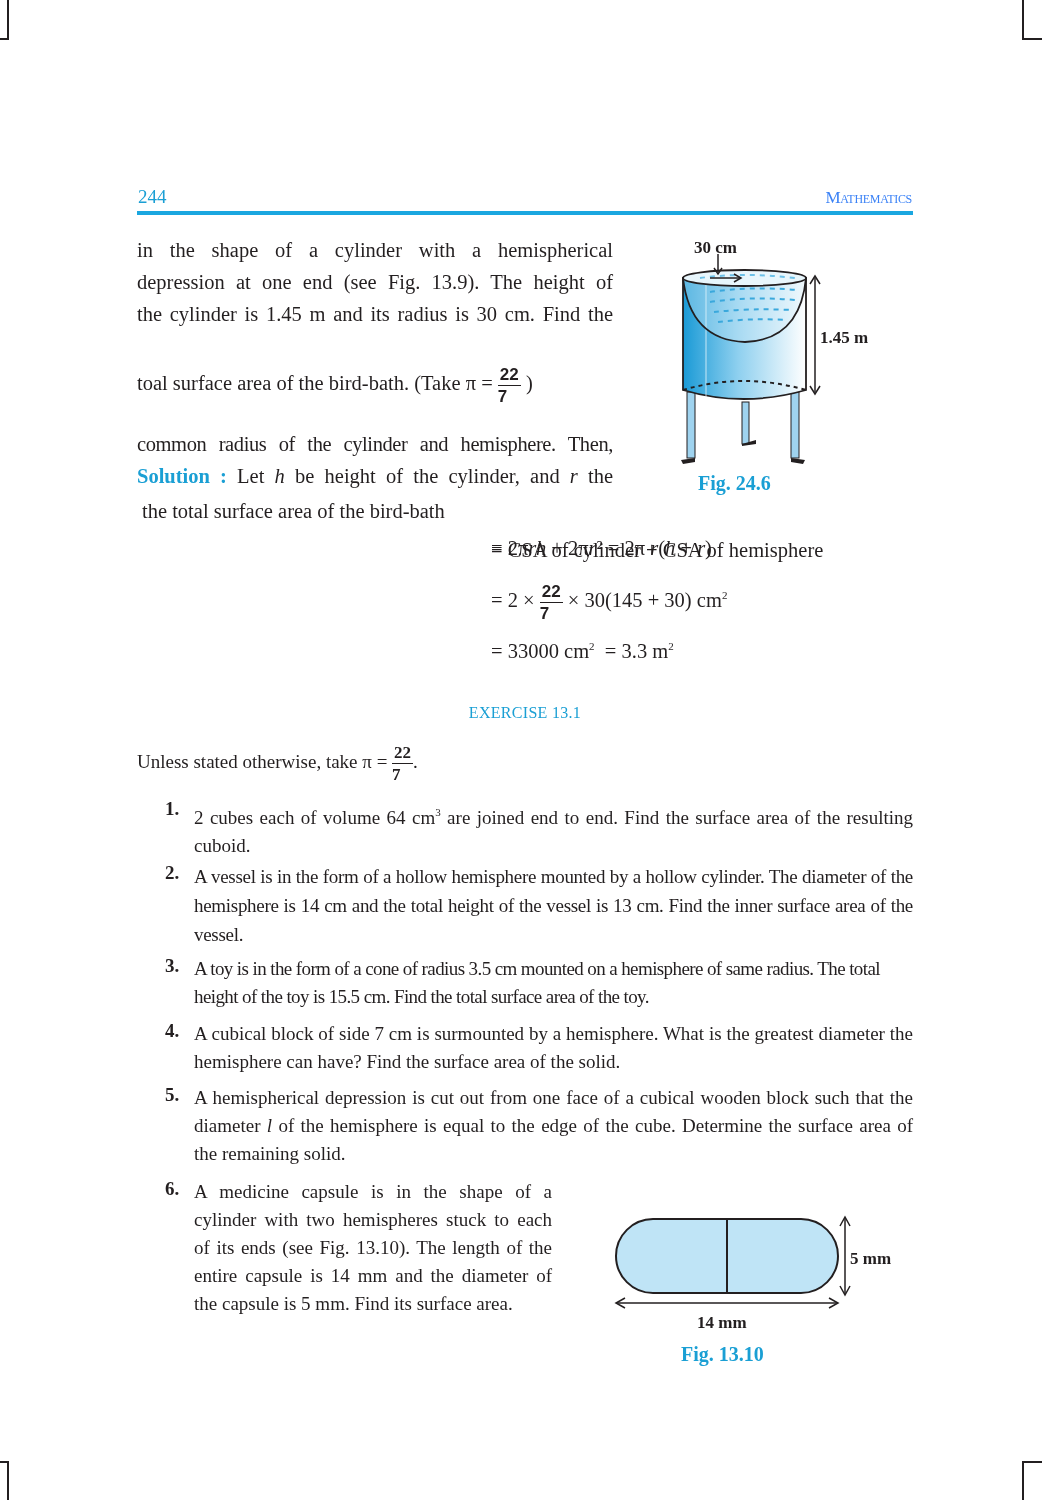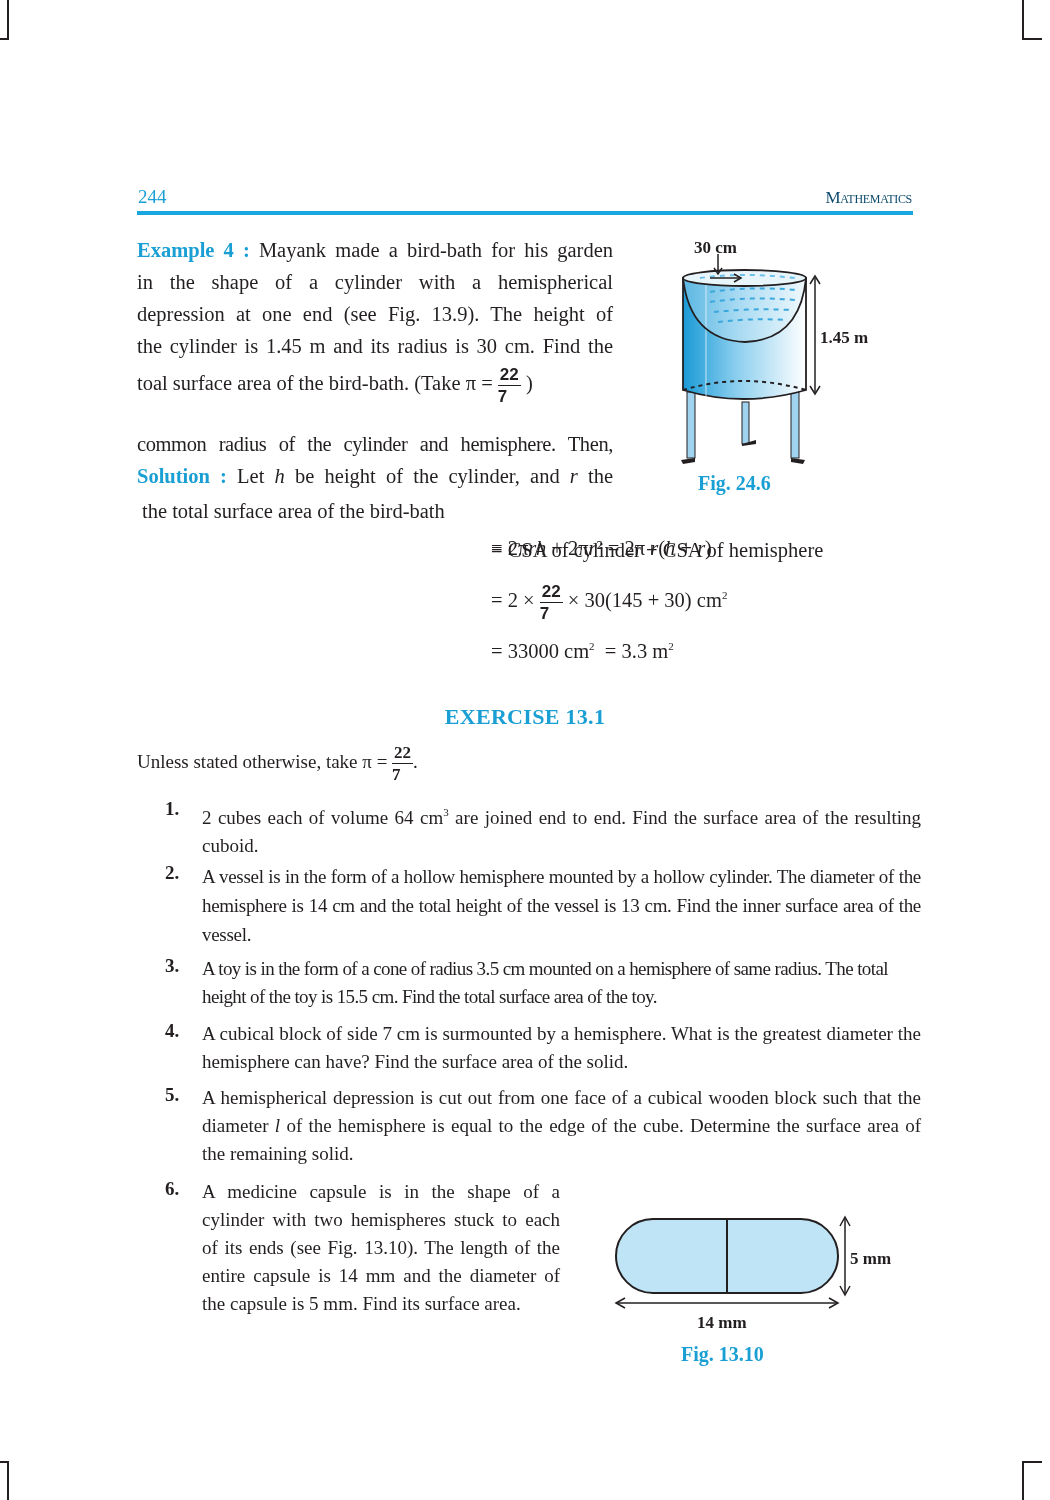--- a/index.html
+++ b/index.html
@@ -1,34 +1,34 @@
 <!DOCTYPE html>
 <html><head>
 <meta charset="utf-8">
 <style>
   html, body { margin: 0; padding: 0; background: #ffffff; }
   body { width: 1050px; height: 1500px; position: relative; overflow: hidden;
          font-family: "Liberation Serif", "DejaVu Serif", serif; color: #231f20; }
   .crop { position: absolute; background: #231f20; }
   .abs { position: absolute; }
   .header-num { left: 138px; top: 186px; font-size: 19px; color: #1a9fd4; }
-  .header-title { right: 138px; top: 188px; font-size: 17px; color: #0c4a6e; font-variant: small-caps; letter-spacing: -0.3px; }
+  .header-title { right: 138px; top: 188px; font-size: 17px; color: #3b82f6; font-variant: small-caps; letter-spacing: -0.3px; }
   .rule { left: 137px; top: 211px; width: 776px; height: 4px; background: #1aa7e0; }
   .para { font-size: 20.5px; line-height: 32px; }
   .accent { color: #1a9fd4; font-weight: bold; }
   .jline { display: block; text-align: justify; text-align-last: justify; white-space: nowrap; }
   .frac { display: inline-block; vertical-align: middle; text-align: left; line-height: 1; font-family: "Liberation Sans", sans-serif; font-size: 17px; font-weight: bold; }
   .frac .n { display: block; padding: 0 2px 2px; border-bottom: 1.5px solid #231f20; }
   .frac .d { display: block; padding-top: 2px; }
   .math { font-size: 20.5px; white-space: nowrap; }
   .ital { font-style: italic; }
   sup { font-size: 11px; vertical-align: 8px; }
-  .ex-title { left: 0; width: 1050px; top: 704px; text-align: center; font-size: 22px; font-weight: bold; color: #1a9fd4; letter-spacing: 0.3px; }
+  .ex-title { left: 0; width: 1050px; top: 704px; text-align: center; font-size: 16px; font-weight: normal; color: #1a9fd4; letter-spacing: 0.3px; }
   .qnum { position: absolute; left: 165px; font-weight: bold; font-size: 19px; }
-  .qtext { position: absolute; left: 202px; width: 719px; font-size: 19px; line-height: 28px; }
+  .qtext { position: absolute; left: 194px; width: 719px; font-size: 19px; line-height: 28px; }
   .qtext.narrow { width: 358px; }
   .fig-cap { color: #1a9fd4; font-weight: bold; font-size: 20px; }
   .lbl { font-weight: bold; font-size: 17px; }
 </style>
 </head>
 <body>
 
 <div class="crop" style="left:7px;top:0;width:2px;height:40px;"></div>
 <div class="crop" style="left:0;top:38px;width:9px;height:2px;"></div>
 <div class="crop" style="left:1022px;top:0;width:2px;height:40px;"></div>
@@ -36,21 +36,20 @@
 <div class="crop" style="left:7px;top:1461px;width:2px;height:39px;"></div>
 <div class="crop" style="left:0;top:1461px;width:9px;height:2px;"></div>
 <div class="crop" style="left:1022px;top:1461px;width:2px;height:39px;"></div>
 <div class="crop" style="left:1022px;top:1461px;width:20px;height:2px;"></div>
 
 <div class="abs header-num">244</div>
 <div class="abs header-title">Mathematics</div>
 <div class="abs rule"></div>
 
 <div class="abs para" style="left:137px;top:234px;width:476px;">
-  <span class="jline"><span class="accent">Example 4 :</span> <span>Mayank made a bird-bath for his garden</span></span>
   <span class="jline">in the shape of a cylinder with a hemispherical</span>
   <span class="jline">depression at one end (see Fig. 13.9). The height of</span>
   <span class="jline">the cylinder is 1.45 m and its radius is 30 cm. Find the</span>
 </div>
 <div class="abs para" style="left:137px;top:366px;white-space:nowrap;">
   <span>toal surface area of the bird-bath. (Take π =</span>
   <span class="frac"><span class="n">22</span><span class="d">7</span></span>
   <span>)</span>
 </div>
 

